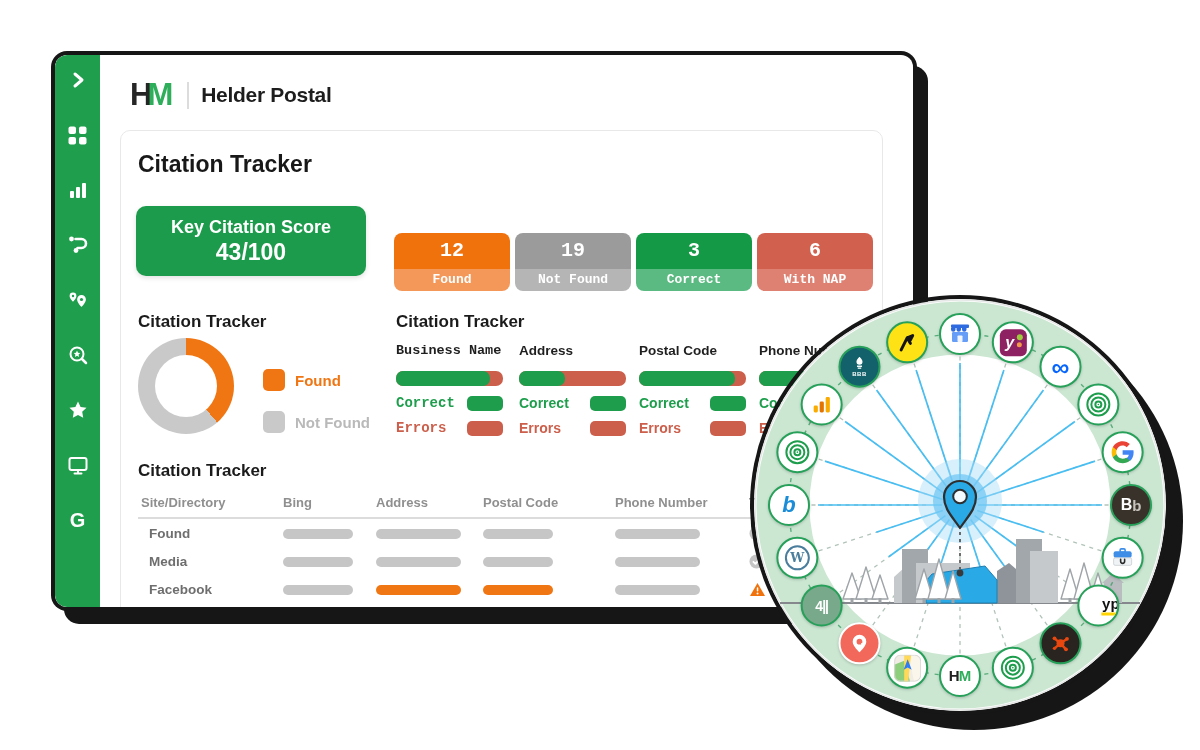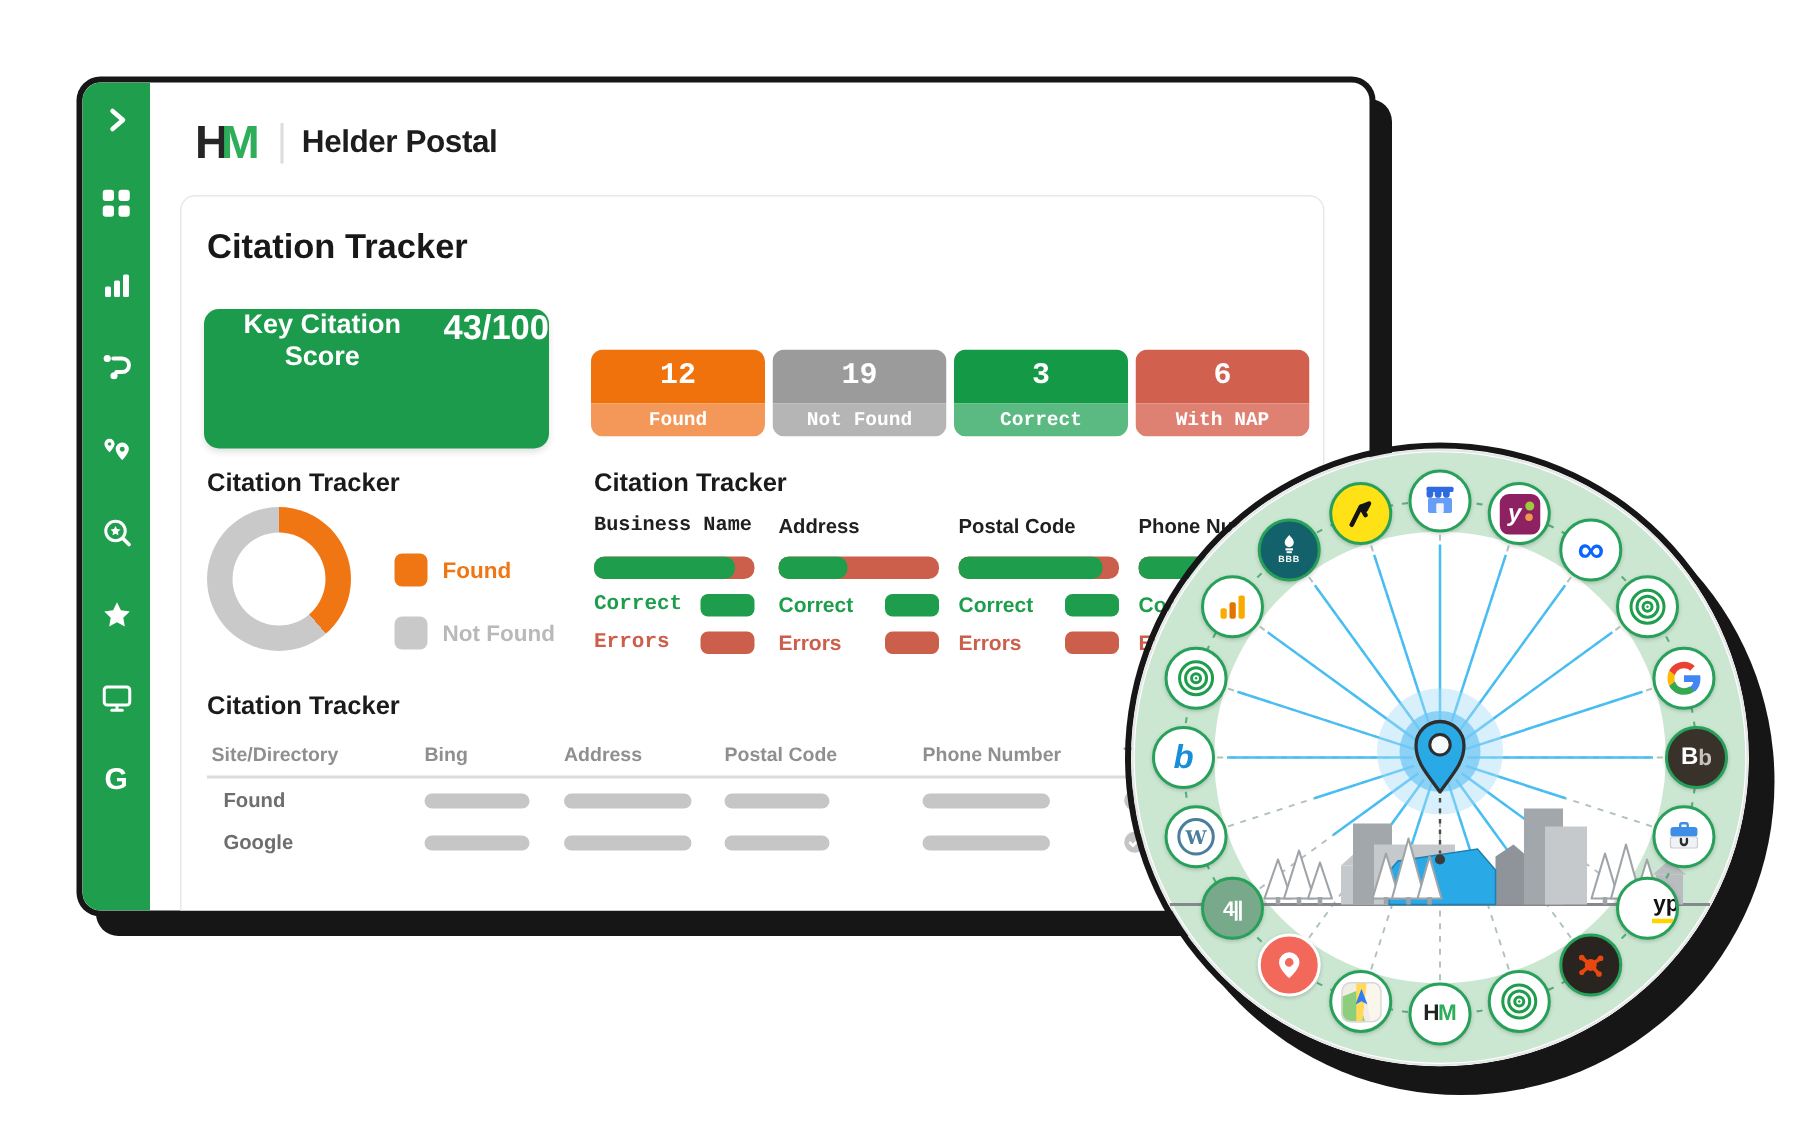--- a/index.html
+++ b/index.html
@@ -22,23 +22,23 @@
   .logo .lh { font-size:31px; font-weight:800; color:#262626; letter-spacing:-2px; }
   .logo .lm { font-size:31px; font-weight:800; color:#2EAE5A; margin-left:-3px; }
   .logo .ldiv { width:2px; height:27px; background:#DCDCDC; margin:0 12px 0 14px; }
   .logo .lt { font-size:21px; font-weight:800; color:#1D1D1D; letter-spacing:-0.3px; }
 
   .card { position:absolute; left:65px; top:75px; width:763px; height:600px;
     background:#fff; border:1.5px solid #E8E8E8; border-radius:10px; }
 
   .page-title { position:absolute; left:17px; top:20px; font-size:23px; font-weight:800; color:#181818; }
 
-  .score-card { position:absolute; left:15px; top:75px; width:230px; height:93px;
+  .score-card { position:absolute; left:15px; top:75px; width:230px; height:70px;
     background:#1D9B4C; border-radius:10px; color:#fff; text-align:center;
-    display:flex; flex-direction:row; justify-content:center; gap:2px;
+    display:flex; flex-direction:column; justify-content:center; gap:2px;
     box-shadow:0 2px 5px rgba(0,0,0,.12); }
   .score-card .sc-l { font-size:18px; font-weight:800; }
   .score-card .sc-v { font-size:23px; font-weight:700; line-height:1.05; }
 
   .stats { position:absolute; left:273px; top:102px; display:flex; gap:5px; }
   .stat { width:116px; border-radius:8px; overflow:hidden; text-align:center; color:#fff;font-family:Liberation Mono, monospace; }
   .stat .v { height:36px; line-height:36px; font-size:20px; font-weight:800; }
   .stat .l { height:22px; line-height:22px; font-size:13px; font-weight:800; }
   .stat.found .v { background:#F0720D; } .stat.found .l { background:#F4985A; }
   .stat.notfound .v { background:#9B9B9B; } .stat.notfound .l { background:#B5B5B5; }
@@ -294,28 +294,40 @@
       <span class="pill" style="left:162px;width:70px;"></span>
       <span class="pill" style="left:255px;width:85px;"></span>
       <span class="pill" style="left:362px;width:70px;"></span>
       <span class="pill" style="left:494px;width:85px;"></span>
       <span class="status"><svg width="15" height="15" viewBox="0 0 15 15">
             <circle cx="7.5" cy="7.5" r="7" fill="#C4C4C4"></circle>
             <path d="M4.4 7.8l2 2 4.2-4.6" stroke="#fff" stroke-width="1.8" fill="none" stroke-linecap="round" stroke-linejoin="round"></path>
           </svg></span>
     </div>
     <div class="trow" style="top:418px;">
-      <span class="site">Google</span>
+      <span class="site">Media</span>
       <span class="pill" style="left:162px;width:70px;"></span>
       <span class="pill" style="left:255px;width:85px;"></span>
       <span class="pill" style="left:362px;width:70px;"></span>
       <span class="pill" style="left:494px;width:85px;"></span>
       <span class="status"><svg width="15" height="15" viewBox="0 0 15 15">
             <circle cx="7.5" cy="7.5" r="7" fill="#C4C4C4"></circle>
             <path d="M4.4 7.8l2 2 4.2-4.6" stroke="#fff" stroke-width="1.8" fill="none" stroke-linecap="round" stroke-linejoin="round"></path>
+          </svg></span>
+    </div>
+    <div class="trow" style="top:446px;">
+      <span class="site">Facebook</span>
+      <span class="pill" style="left:162px;width:70px;"></span>
+      <span class="pill orange" style="left:255px;width:85px;"></span>
+      <span class="pill orange" style="left:362px;width:70px;"></span>
+      <span class="pill" style="left:494px;width:85px;"></span>
+      <span class="status"><svg width="17" height="15" viewBox="0 0 17 15">
+            <path d="M8.5 1 16 14H1z" fill="#F0720D"></path>
+            <rect x="7.8" y="5.3" width="1.5" height="4.2" rx="0.7" fill="#fff"></rect>
+            <circle cx="8.55" cy="11.4" r="1" fill="#fff"></circle>
           </svg></span>
     </div>
   </div>
 </div>
 
 <div class="circle-wrap">
   <svg class="base" width="412" height="412" viewBox="0 0 412 412">
     <circle cx="206" cy="206" r="205" fill="#fff" stroke="#E4E7E5" stroke-width="1.5"></circle>
     <circle cx="206" cy="206" r="177" fill="none" stroke="#CBE7D2" stroke-width="53"></circle>
     <g id="radials">

